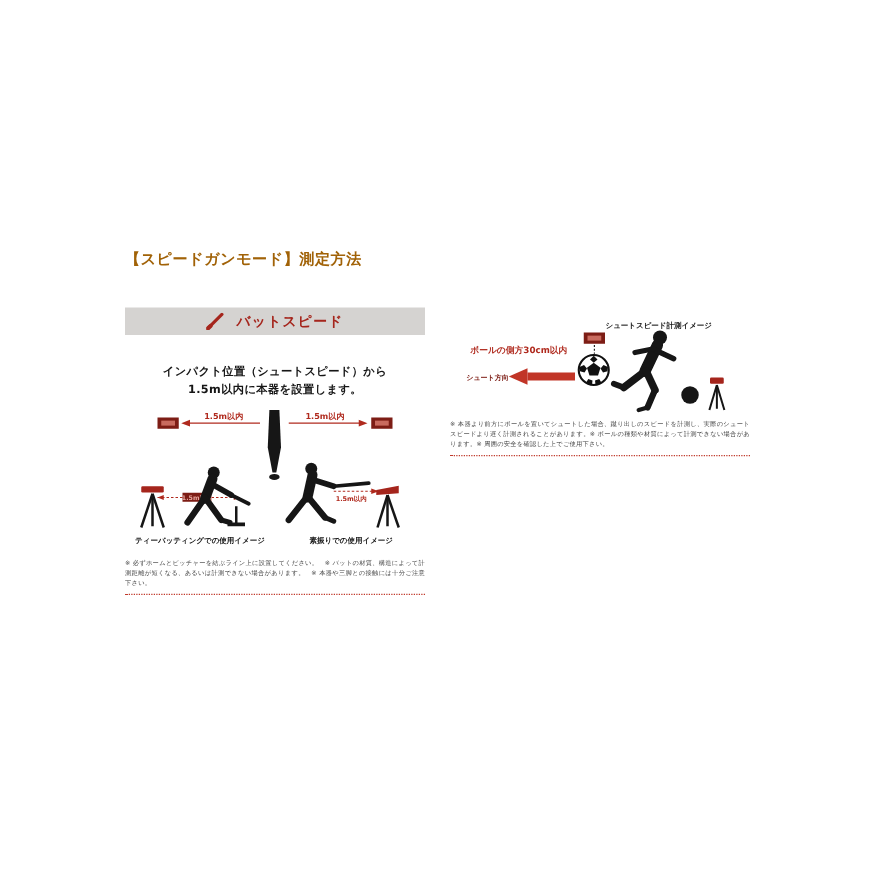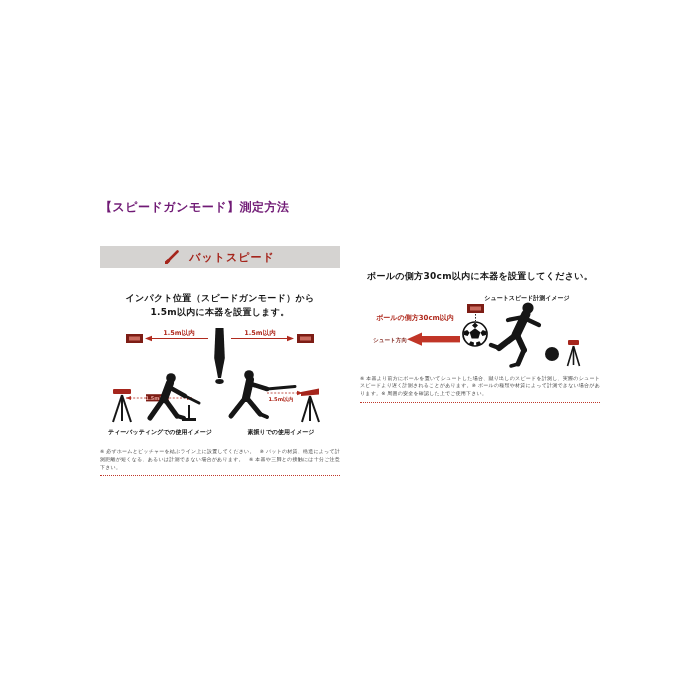--- a/index.html
+++ b/index.html
@@ -4,21 +4,21 @@
 <style>
   html,body{margin:0;padding:0;}
   body{
     width:700px;height:700px;background:#ffffff;
     font-family:"DejaVu Sans","Liberation Sans",sans-serif;
     position:relative;overflow:hidden;
   }
   .page{position:absolute;inset:0;background:#fff;}
   .title{
     position:absolute;left:100px;top:199px;margin:0;
-    font-size:12px;font-weight:bold;color:#701a75;letter-spacing:0.5px;
+    font-size:12px;font-weight:bold;color:#a16207;letter-spacing:0.5px;
   }
   .panel{position:absolute;top:246px;width:240px;}
   .panel.left{left:100px;}
   .panel.right{left:360px;}
   .panel-header{
     height:22px;background:#d5d3d1;
     display:flex;align-items:center;justify-content:center;gap:8px;
   }
   .panel-header-label{
     color:#a5251c;font-weight:bold;font-size:11px;letter-spacing:1px;
@@ -51,21 +51,21 @@
   <section class="panel left">
 
     <div class="panel-header">
       <svg class="hicon" width="16" height="14" viewBox="0 0 16 14">
         <path d="M1.5,12.5 L12.5,1.5" stroke="#a5251c" stroke-width="2.6" stroke-linecap="round"></path>
         <path d="M1,13 L3.4,10.8" stroke="#a5251c" stroke-width="3.4" stroke-linecap="round"></path>
       </svg>
       <span class="panel-header-label">バットスピード</span>
     </div>
 
-    <p class="desc"><span>インパクト位置（スピードガンモード）から</span><br><span>1.5m以内に本器を設置します。</span></p>
+    <p class="desc"><span>インパクト位置（シュートスピード）から</span><br><span>1.5m以内に本器を設置します。</span></p>
 
     <svg class="illus illus-left" viewBox="0 0 240 115">
 
       <g>
         <rect x="26" y="8" width="17" height="9" fill="#7d1d15"></rect>
         <rect x="29" y="10.5" width="11" height="4" fill="#c96b5f"></rect>
       </g>
       <g>
         <line x1="108" y1="12.5" x2="50" y2="12.5" stroke="#b02a1e" stroke-width="1"></line>
         <polygon points="45,12.5 52,9.8 52,15.2" fill="#b02a1e"></polygon>
@@ -139,21 +139,20 @@
       <text x="181" y="108" text-anchor="middle" font-size="6" class="svg-caption">素振りでの使用イメージ</text>
     </svg>
 
     <p class="footnote">※ 必ずホームとピッチャーを結ぶライン上に設置してください。　※ バットの材質、構造によって計測距離が短くなる、あるいは計測できない場合があります。　※ 本器や三脚との接触には十分ご注意下さい。</p>
     <div class="dotline"></div>
   </section>
 
   <section class="panel right">
 
 
-    <p class="desc">ボールの側方30cm以内に本器を設置してください。</p>
 
     <svg class="illus illus-right" viewBox="0 0 240 82">
       <text x="167" y="9" text-anchor="middle" font-size="6" class="svg-caption">シュートスピード計測イメージ</text>
 
       <g>
         <rect x="107" y="13" width="17" height="9" fill="#7d1d15"></rect>
         <rect x="110" y="15.5" width="11" height="4" fill="#c96b5f"></rect>
       </g>
       <line x1="115.5" y1="23" x2="115.5" y2="30" stroke="#161616" stroke-width="0.9" stroke-dasharray="1.6,1.4"></line>
 

